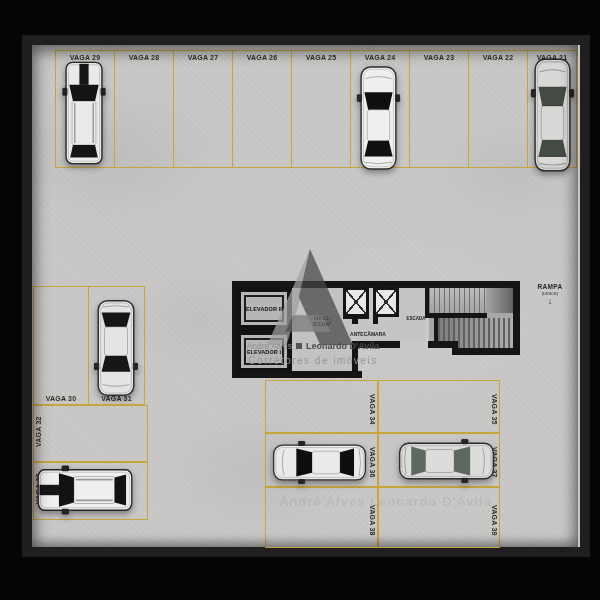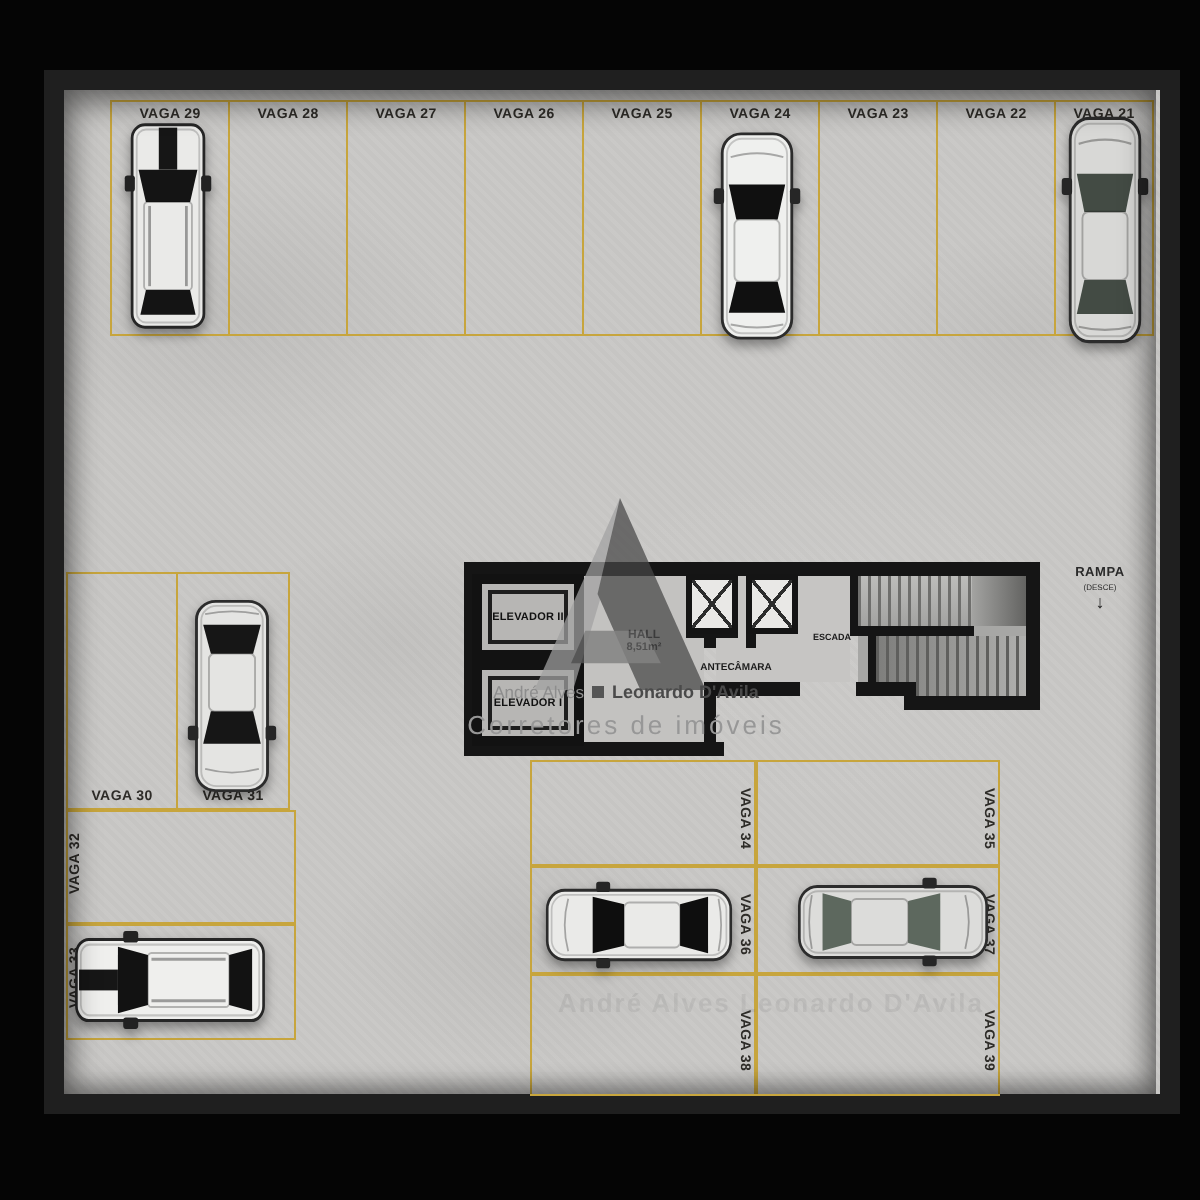--- a/index.html
+++ b/index.html
@@ -50,21 +50,21 @@
   .ramp{position:absolute;left:528px;top:283px;width:44px;text-align:center;z-index:8;color:#2a2a2a;}
   .ramp .r1{font-size:6.5px;font-weight:bold;letter-spacing:.3px;}
   .ramp .r2{font-size:4px;margin-top:1px;}
   .ramp .r3{font-size:9px;margin-top:1px;line-height:8px;}
   
   .watermark{position:absolute;z-index:50;pointer-events:none;}
   .wm-names{position:absolute;left:232px;top:341px;width:162px;display:flex;align-items:center;justify-content:center;gap:4px;}
   .wm-left{font-size:8.5px;color:#8d8d8d;}
   .wm-logo{width:6px;height:6px;background:#555;display:inline-block;}
   .wm-right{font-size:9px;font-weight:bold;color:#4a4a4a;}
-  .wm-sub{position:absolute;left:232px;top:355px;width:162px;text-align:center;font-size:13px;color:#979797;letter-spacing:1.5px;}
+  .wm-sub{position:absolute;left:232px;top:355px;width:162px;text-align:center;font-size:10px;color:#979797;letter-spacing:1.5px;}
   .ghost{position:absolute;left:278px;top:494px;width:215px;text-align:center;font-size:13px;font-weight:bold;
          color:rgba(80,80,80,.10);z-index:6;letter-spacing:1px;white-space:nowrap;}
 </style>
 </head>
 <body>
 
 <svg width="0" height="0" style="position:absolute">
   <defs>
     <g id="sedan">
       <rect x="13" y="6" width="74" height="210" rx="20" fill="var(--body,#e7e7e5)" stroke="#2c2c2c" stroke-width="3"></rect>

